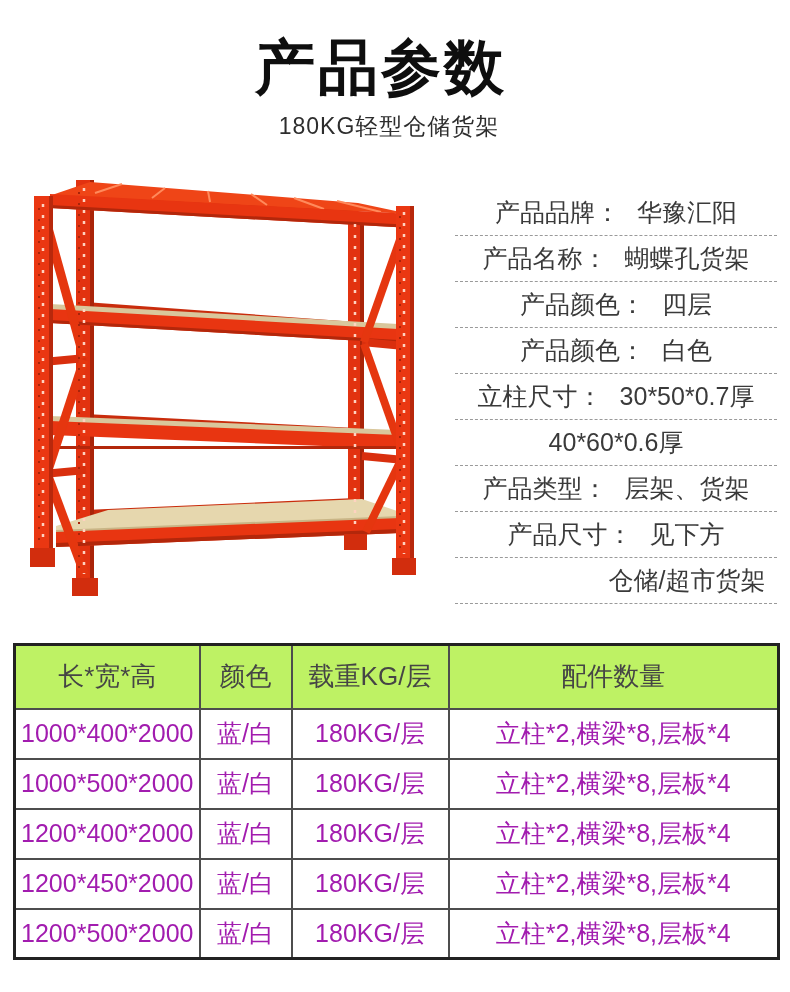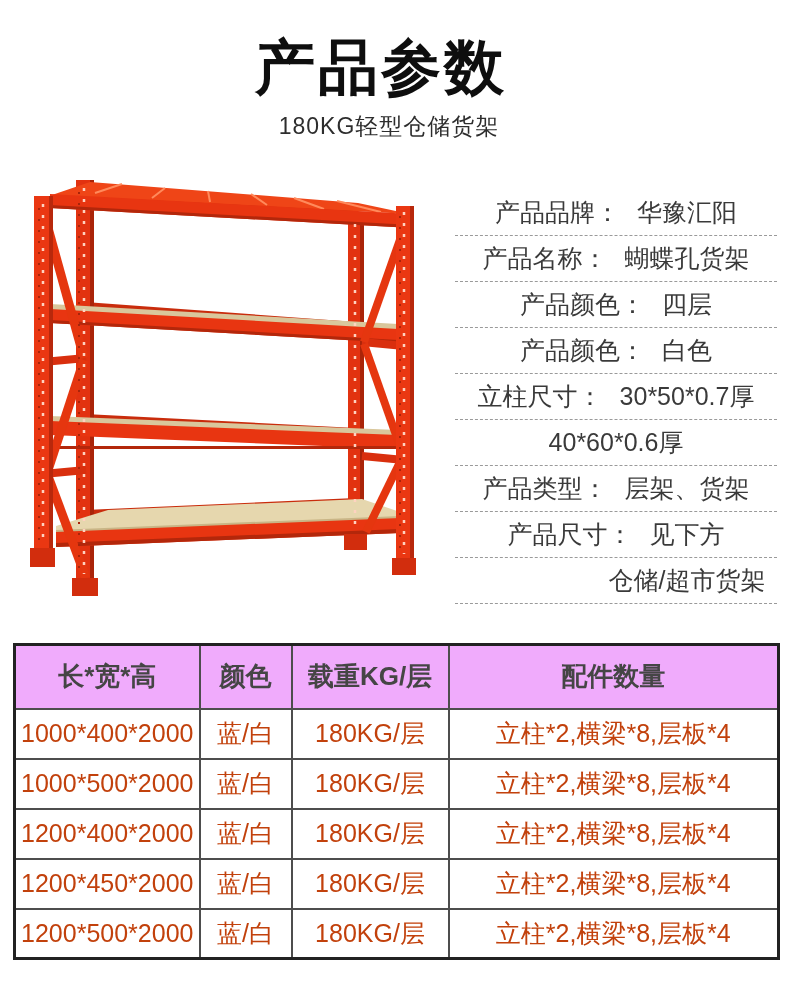--- a/index.html
+++ b/index.html
@@ -36,23 +36,23 @@
   .size-table {
     position:absolute; top:643px; left:13px; width:764px;
     border-collapse:collapse; table-layout:fixed;
     border:3px solid var(--table_border, #222222);
   }
   .size-table th, .size-table td {
     border:2px solid #4d4d4d; text-align:center; vertical-align:middle;
     white-space:nowrap; overflow:hidden;
   }
   .size-table th {
-    height:64px; font-size:26px; font-weight:700; color:#454545; background:#f0abfc;
-  }
-  .size-table td { height:50px; font-size:25px; font-weight:400; color:#c2410c; }
+    height:64px; font-size:26px; font-weight:400; color:#454545; background:#bef264;
+  }
+  .size-table td { height:50px; font-size:25px; font-weight:400; color:#a21caf; }
 </style>
 </head>
 <body>
 
 <div class="page">
 
   <div class="hdr">
     <h1 class="title">产品参数</h1>
     <div class="subtitle">180KG轻型仓储货架</div>
   </div>

